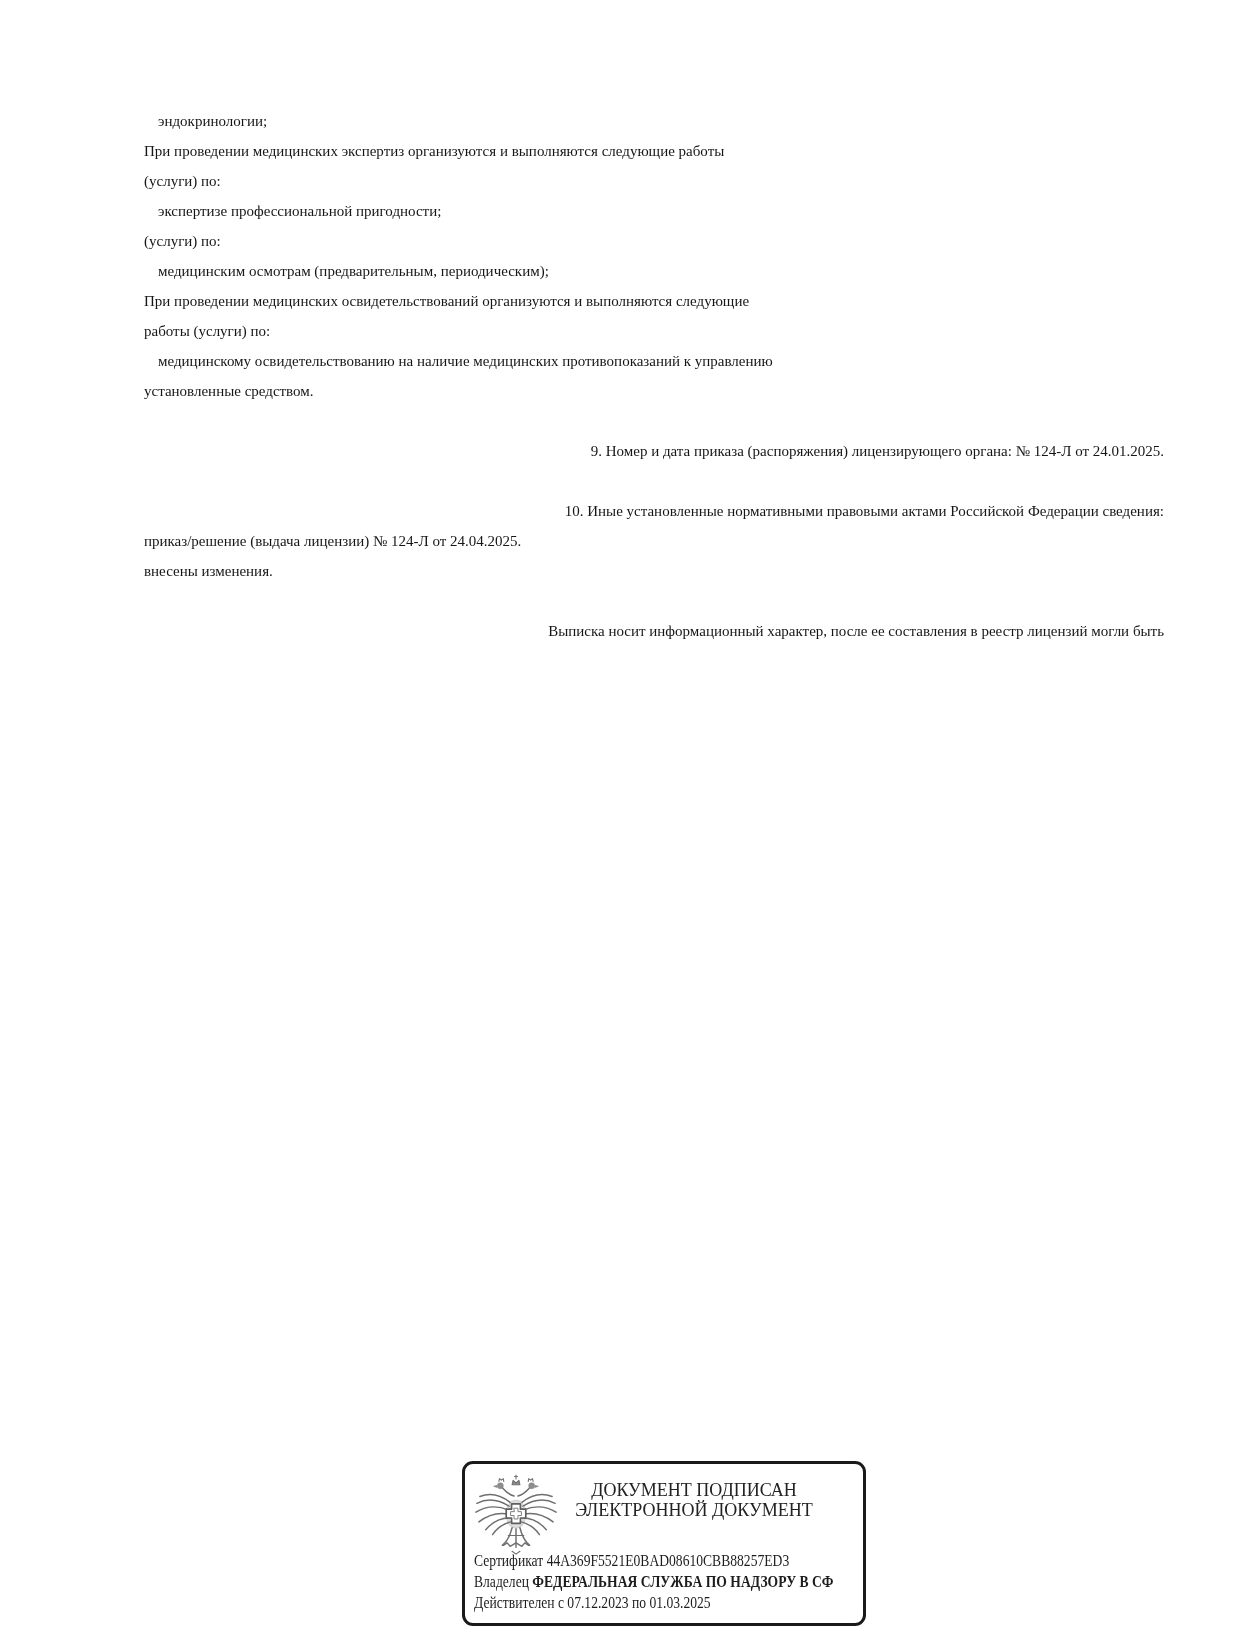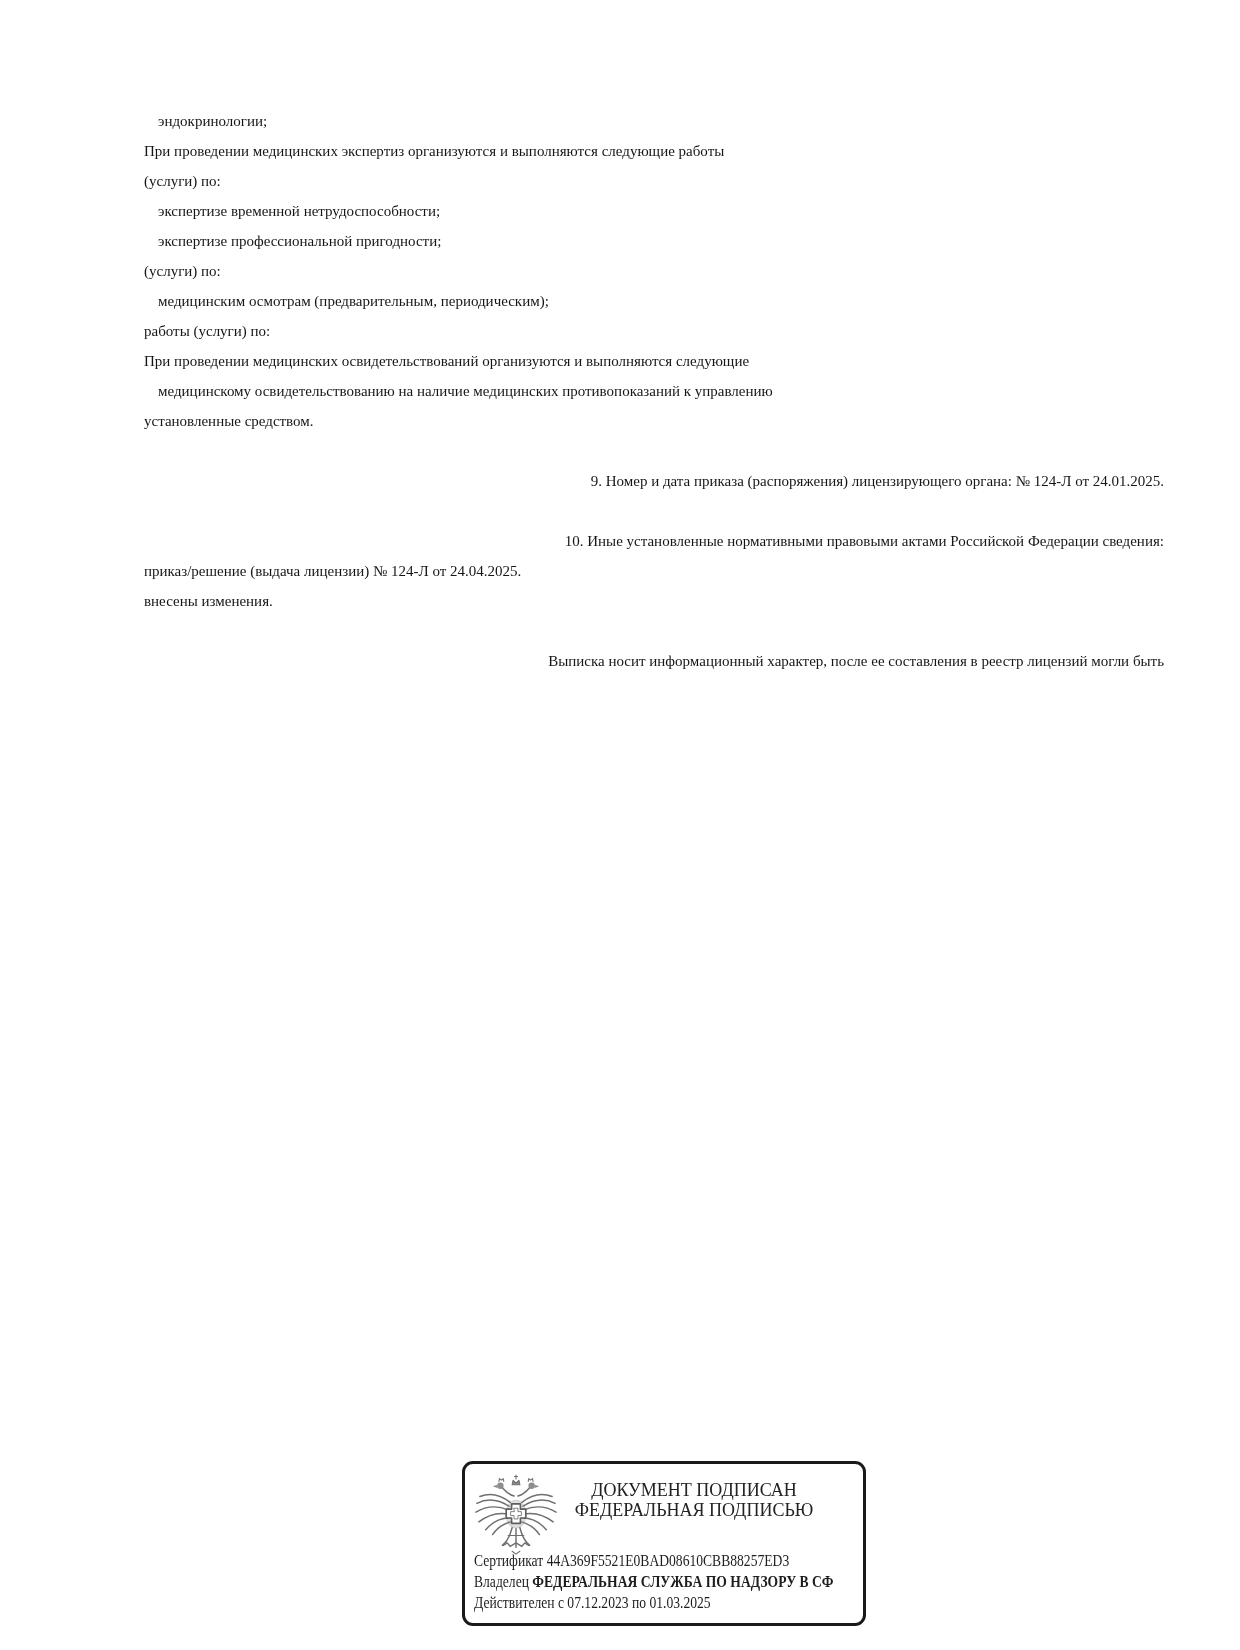--- a/index.html
+++ b/index.html
@@ -77,32 +77,31 @@
 <div class="page">
 
   <div class="doc-body">
 
       <div class="line indent">эндокринологии;</div>
 
       <div class="line">При проведении медицинских экспертиз организуются и выполняются следующие работы</div>
 
       <div class="line">(услуги) по:</div>
 
-      <div class="line indent">экспертизе временной нетрудоспособности;</div>
 
       <div class="line indent">экспертизе профессиональной пригодности;</div>
 
 
       <div class="line">(услуги) по:</div>
 
       <div class="line indent">медицинским осмотрам (предварительным, периодическим);</div>
 
+      <div class="line">При проведении медицинских освидетельствований организуются и выполняются следующие</div>
+
       <div class="line">работы (услуги) по:</div>
-
-      <div class="line">При проведении медицинских освидетельствований организуются и выполняются следующие</div>
 
       <div class="line indent">медицинскому освидетельствованию на наличие медицинских противопоказаний к управлению</div>
 
       <div class="line">установленные средством.</div>
 
       <div class="line gap num">9. Номер и дата приказа (распоряжения) лицензирующего органа: № 124-Л от 24.01.2025.</div>
 
       <div class="line gap num">10. Иные установленные нормативными правовыми актами Российской Федерации сведения:</div>
 
       <div class="line">приказ/решение (выдача лицензии) № 124-Л от 24.04.2025.</div>
@@ -159,21 +158,21 @@
           <path d="M48 56 C50 64 53 70 58 74"></path>
           <path d="M36 64 h16" stroke-width="1.1"></path>
           <path d="M31 74 l4 -2.5 3 3.5 6 -3.5 6 3.5 3 -3.5 4 2.5"></path>
           <path d="M40 80 l4 3 4 -3" stroke-width="1.1"></path>
         </g>
       </svg>
     </div>
 
     <div class="stamp-title">
       <div>ДОКУМЕНТ ПОДПИСАН</div>
-      <div>ФЕДЕРАЛЬНАЯ ПОДПИСЬЮ</div>
+      <div>ЭЛЕКТРОННОЙ ДОКУМЕНТ</div>
     </div>
 
     <div class="stamp-rows">
       <div class="row">
         <span>Сертификат</span>
         <span>44A369F5521E0BAD08610CBB88257ED3</span>
       </div>
       <div class="row">
         <span>Владелец</span>
         <span class="owner-value">ФЕДЕРАЛЬНАЯ СЛУЖБА ПО НАДЗОРУ В СФ</span>

